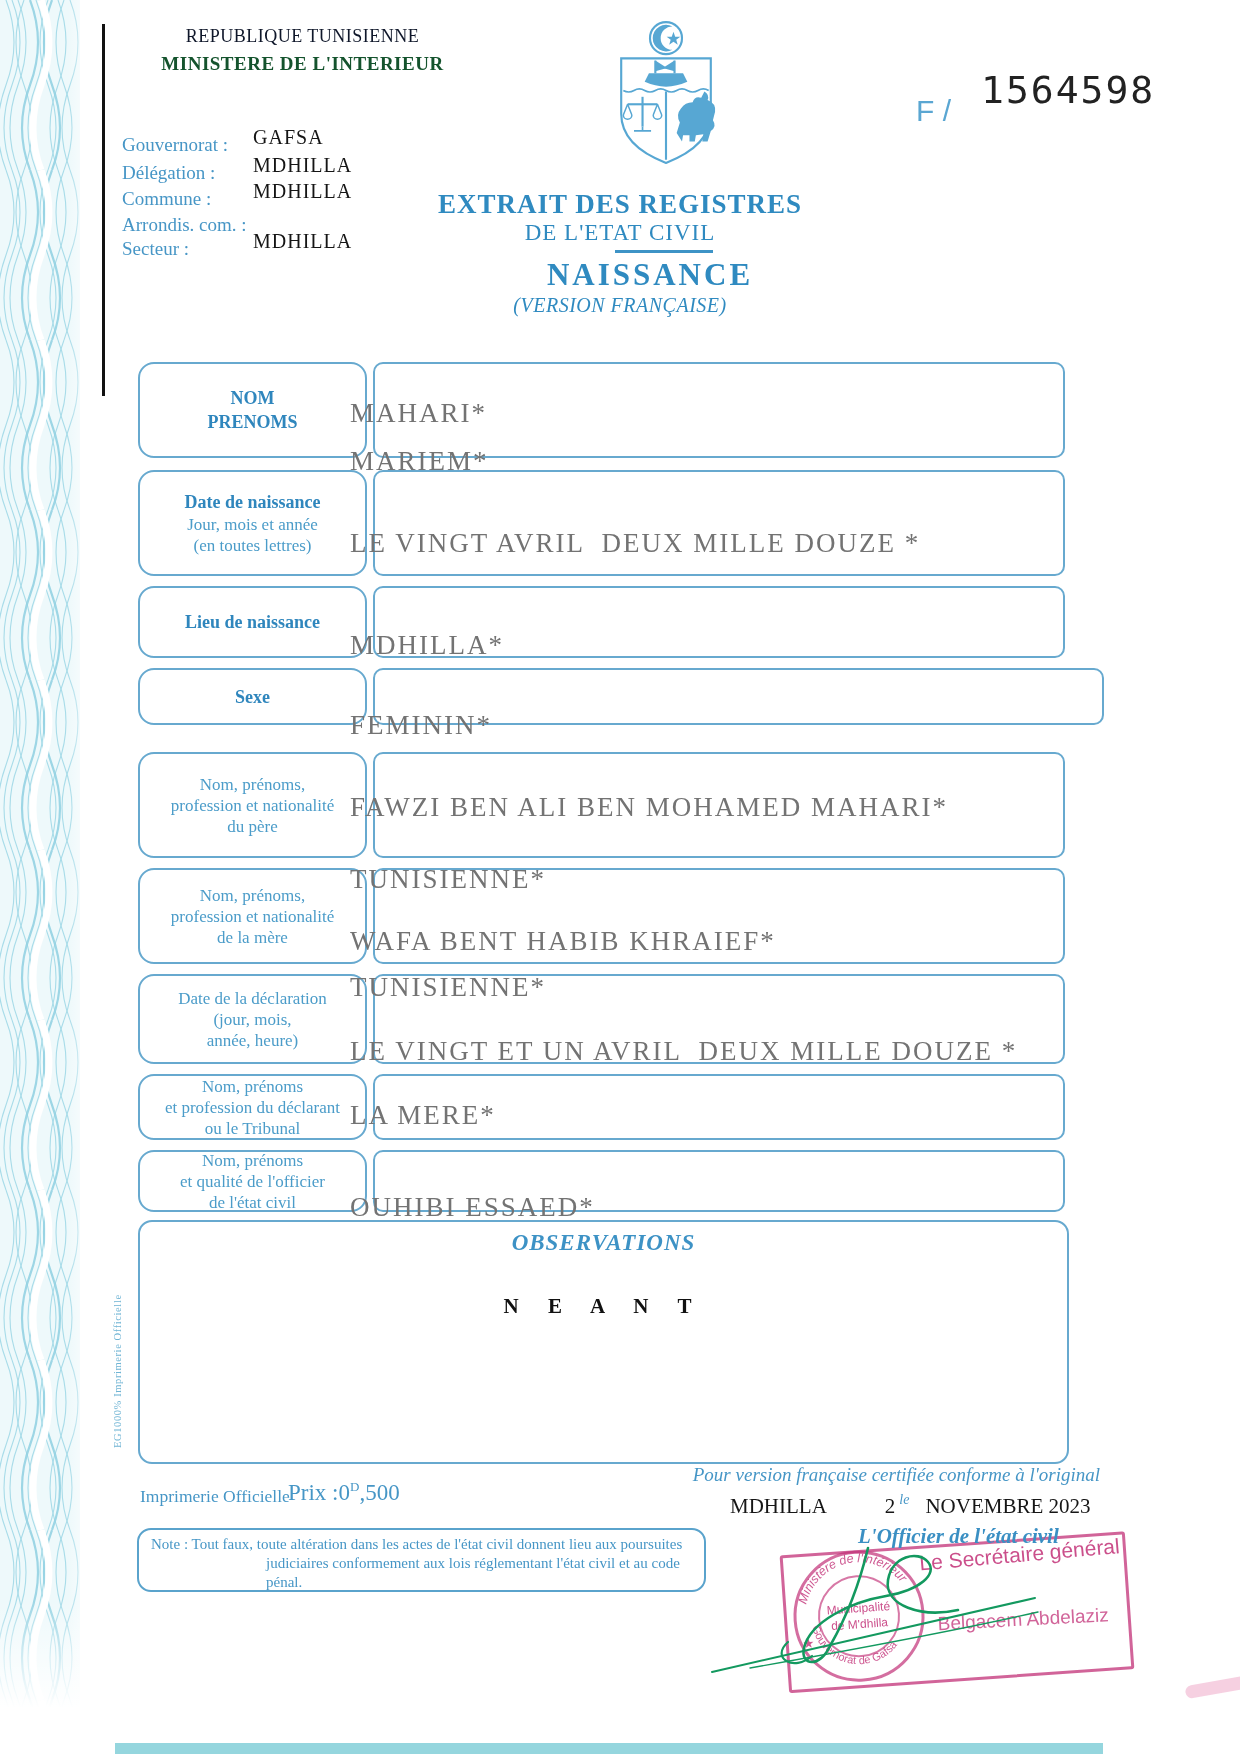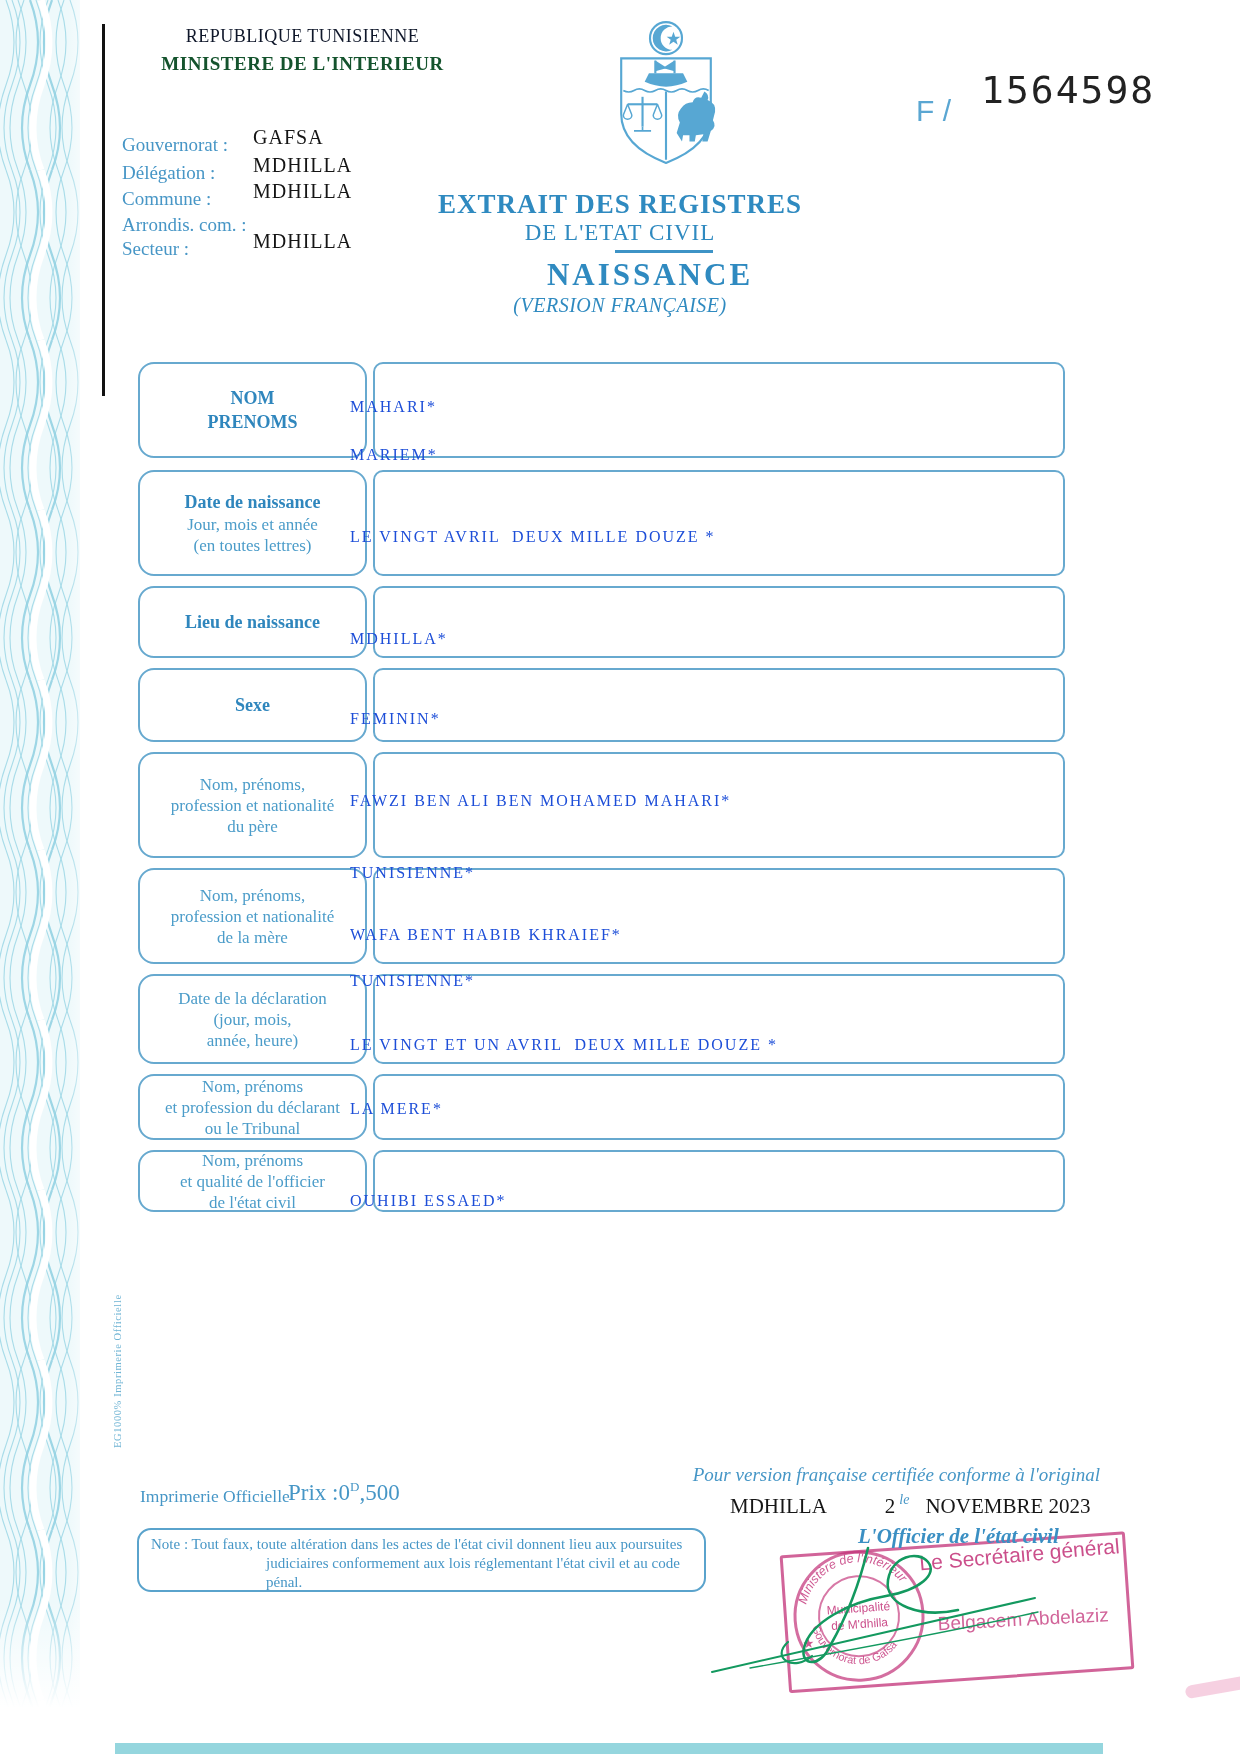--- a/index.html
+++ b/index.html
@@ -46,26 +46,26 @@
 
   
   .frow{position:absolute;left:138px;width:927px;}
   .lbox{position:absolute;left:0;top:0;bottom:0;width:225px;border:2px solid rgba(86,160,202,.9);
         border-radius:16px;display:flex;flex-direction:column;justify-content:center;
         align-items:center;text-align:center;}
   .vbox{position:absolute;left:235px;right:0;top:0;bottom:0;border:2px solid rgba(86,160,202,.9);
         border-radius:10px;}
   .ll{font-size:17px;color:#4b9cc9;line-height:21px;}
   .ll.b{font-weight:bold;color:#2f86bd;font-size:18px;line-height:24px;}
-  .fv{position:absolute;left:212px;font-size:16px;color:#1d4ed8;letter-spacing:2px;
+  .fv{position:absolute;left:212px;font-size:27px;color:#737373;letter-spacing:2px;
       white-space:pre;z-index:3;}
   .fr0{top:362px;height:96px;}  .fr0 .v0{top:36px;} .fr0 .v1{top:84px;}
   .fr1{top:470px;height:106px;} .fr1 .v0{top:58px;}
   .fr2{top:586px;height:72px;}  .fr2 .v0{top:44px;}
-  .fr3{top:668px;height:74px;}  .fr3 .v0{top:42px;}
+  .fr3{top:668px;height:57px;padding-left:39px;}  .fr3 .v0{top:42px;}
   .fr4{top:752px;height:106px;} .fr4 .v0{top:40px;} .fr4 .v1{top:112px;}
   .fr5{top:868px;height:96px;}  .fr5 .v0{top:58px;} .fr5 .v1{top:104px;}
   .fr6{top:974px;height:90px;}  .fr6 .v0{top:62px;}
   .fr7{top:1074px;height:66px;} .fr7 .v0{top:26px;}
   .fr8{top:1150px;height:62px;} .fr8 .v0{top:42px;}
 
   
   .obs{position:absolute;left:138px;top:1220px;width:927px;height:240px;
        border:2px solid rgba(86,160,202,.9);border-radius:14px;}
   .obs-title{position:absolute;left:0;top:8px;width:100%;text-align:center;
@@ -272,20 +272,24 @@
   <div class="frow fr8">
     <div class="lbox">
       <div class="ll">Nom, prénoms</div>
       <div class="ll">et qualité de l'officier</div>
       <div class="ll">de l'état civil</div>
     </div>
     <div class="vbox"></div>
     <div class="fv v0">OUHIBI ESSAED*</div>
   </div>
 
+  <div class="obs">
+    <div class="obs-title">OBSERVATIONS</div>
+    <div class="obs-val">N E A N T</div>
+  </div>
 
   <div class="cert">Pour version française certifiée conforme à l'original</div>
   <div class="imp">Imprimerie Officielle</div>
   <div class="prix"><span>Prix :0</span><sup>D</sup><span>,500</span></div>
 
   <div class="dateline">
     <span>MDHILLA</span><span class="day">2</span><span class="le">le</span><span class="my">NOVEMBRE 2023</span>
   </div>
   <div class="officer">L'Officier de l'état civil</div>
 

